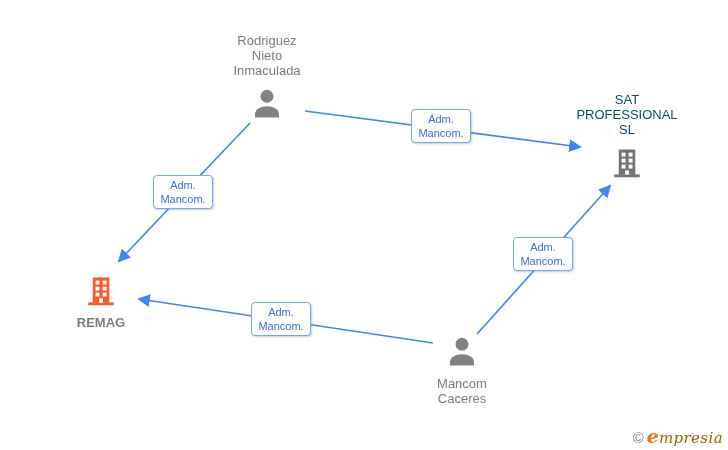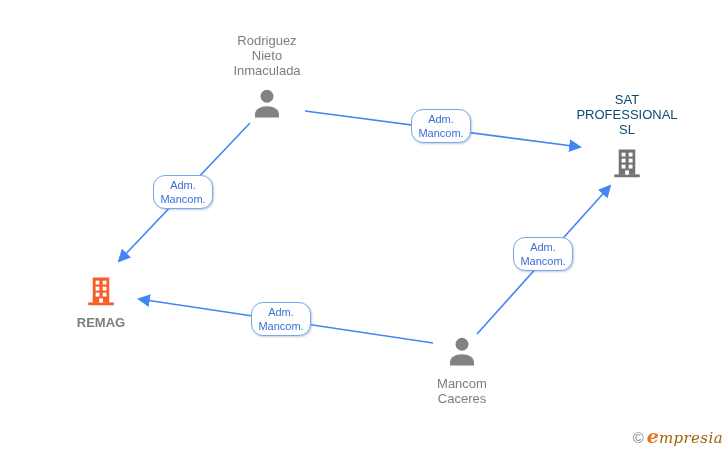--- a/index.html
+++ b/index.html
@@ -15,21 +15,21 @@
   .node-label{
     position:absolute;left:-80px;width:160px;text-align:center;
     font-size:13px;line-height:15px;color:#7d7d7d;white-space:pre;cursor:pointer;
   }
   .node-label.above{bottom:26px;}
   .node-label.below{top:24px;}
   .node-label.bold{font-weight:bold;}
   .edge-label{
     position:absolute;transform:translate(-50%,-50%);
     width:58px;padding:2px 0;background:#ffffff;
-    border:1px solid #7aa6ef;border-radius:12px;
+    border:1px solid #7aa6ef;border-radius:4px;
     color:#3a6fd8;font-size:11px;line-height:14px;text-align:center;
     box-shadow:1px 1px 2px rgba(110,130,170,.4);cursor:pointer;
   }
   .watermark{
     position:absolute;right:5px;bottom:3px;
     display:flex;align-items:baseline;gap:3px;
     font-size:15px;color:#75828f;
   }
   .brand{font-family:"DejaVu Serif",serif;font-style:italic;}
   .brand .e{color:#e87722;font-size:19px;font-weight:bold;}

